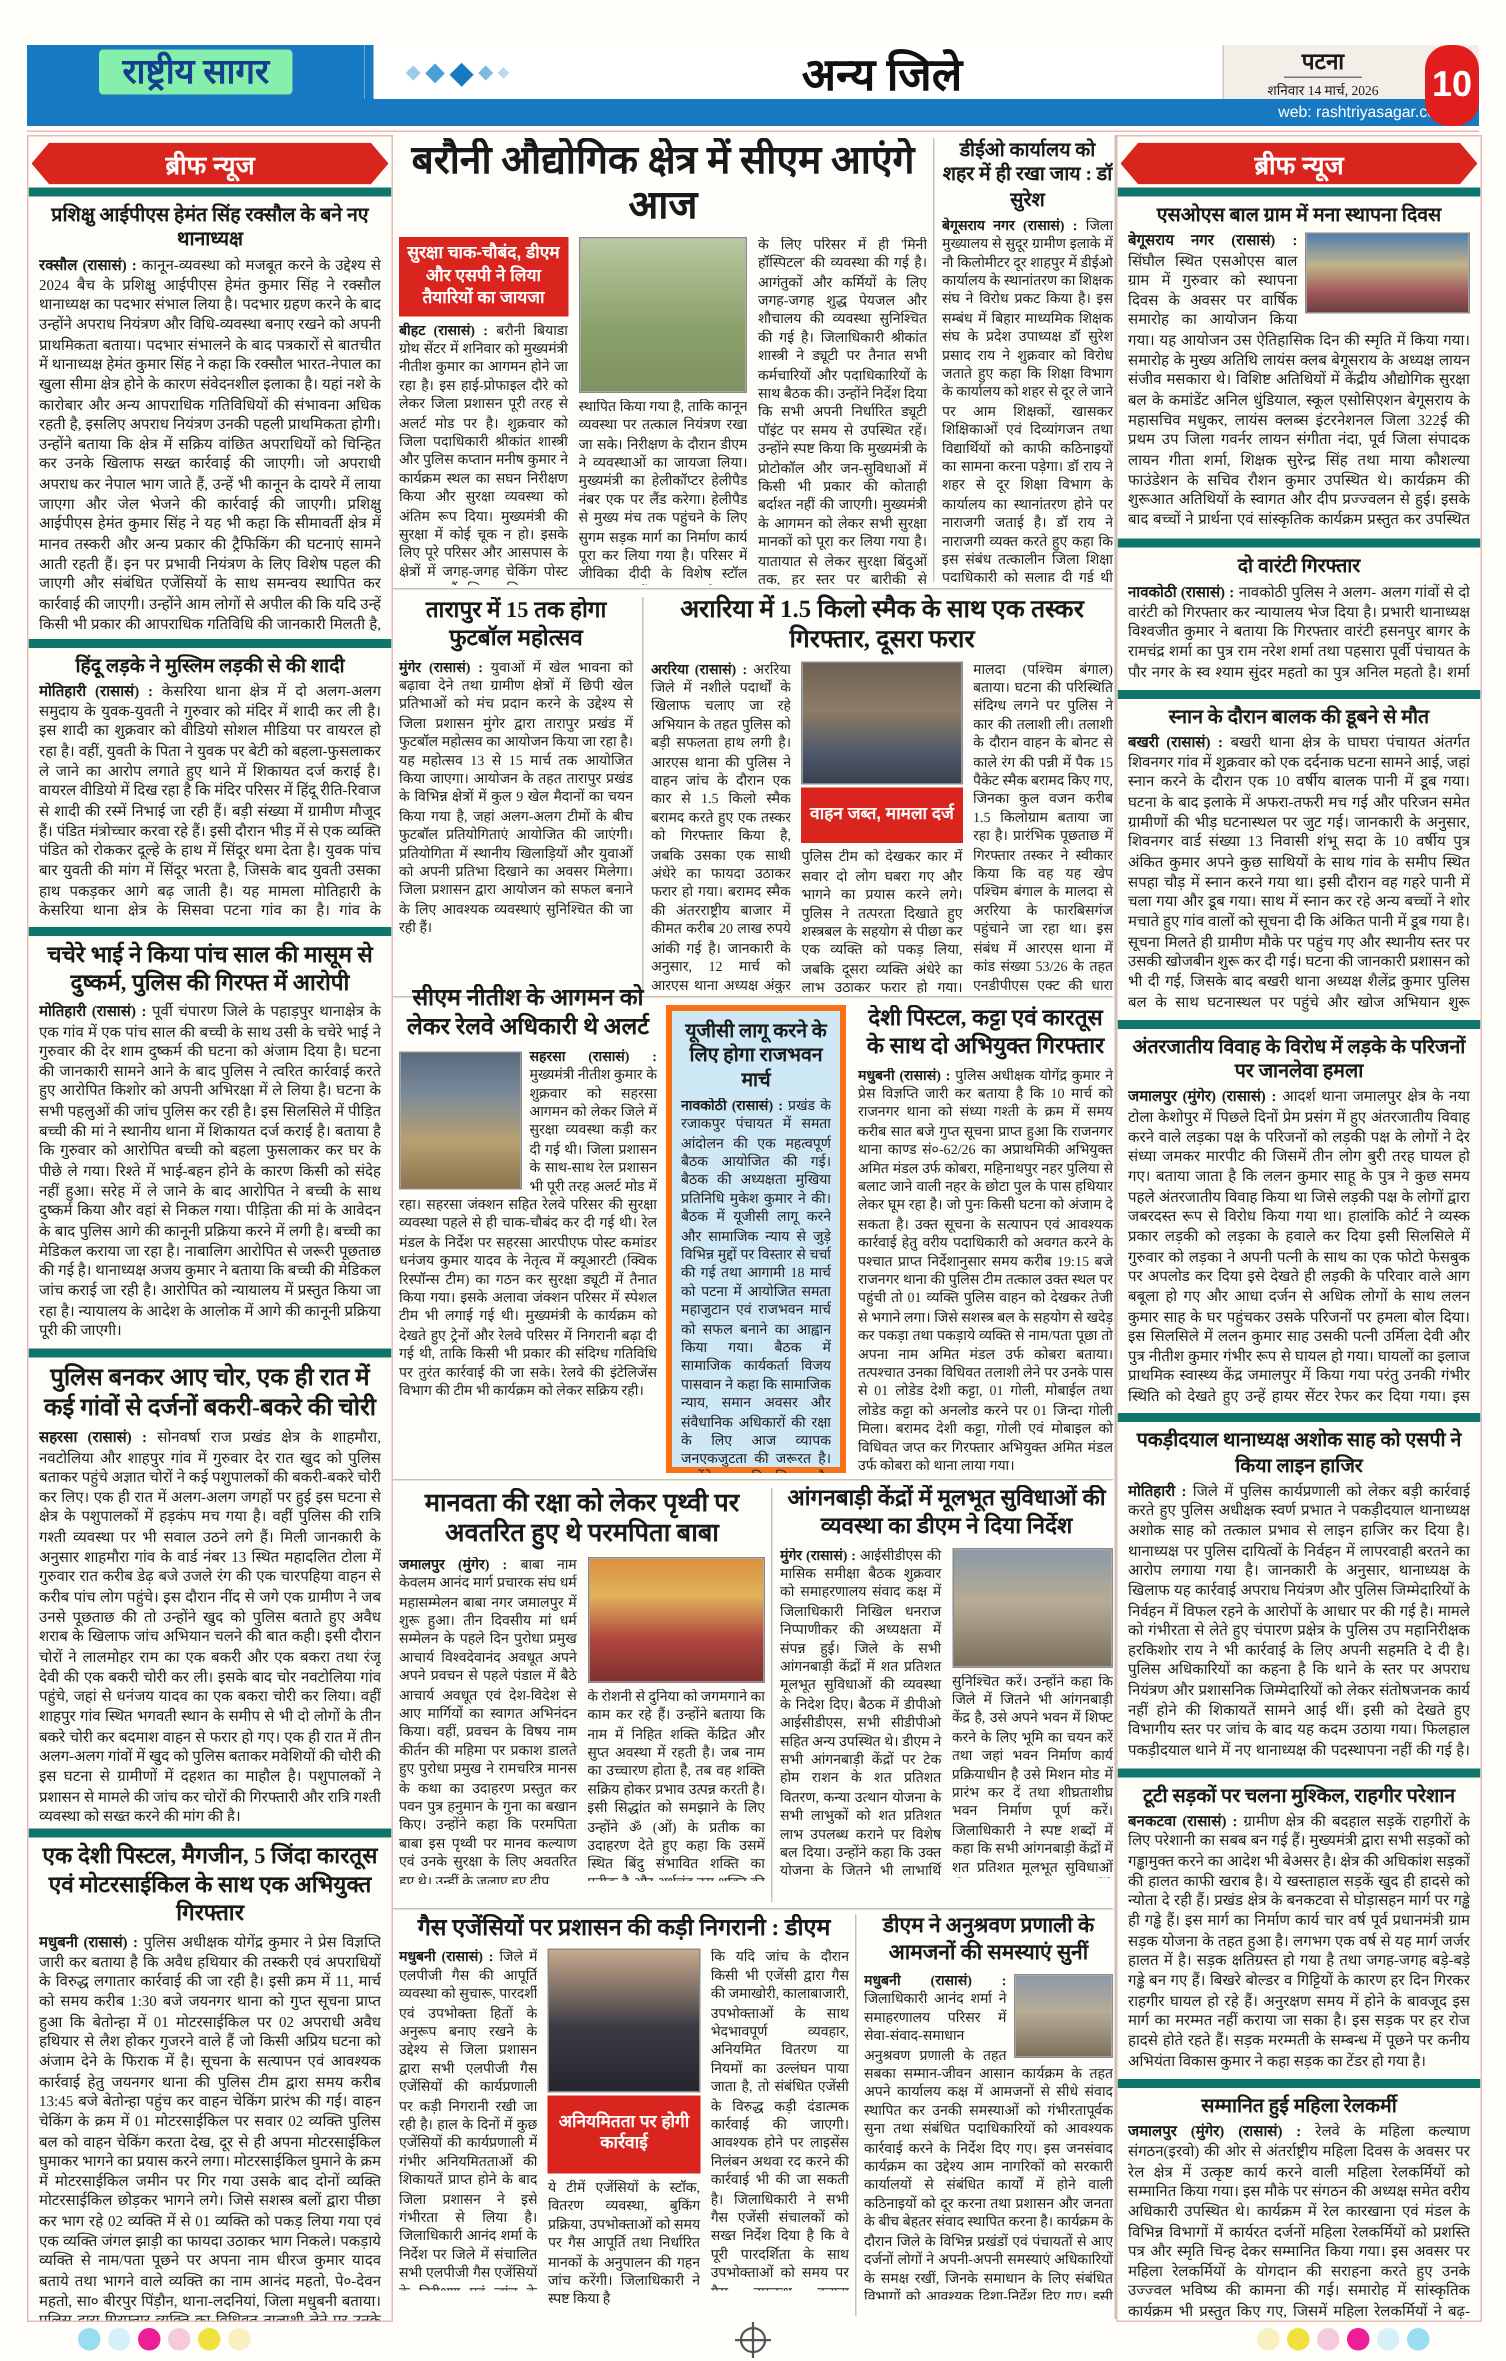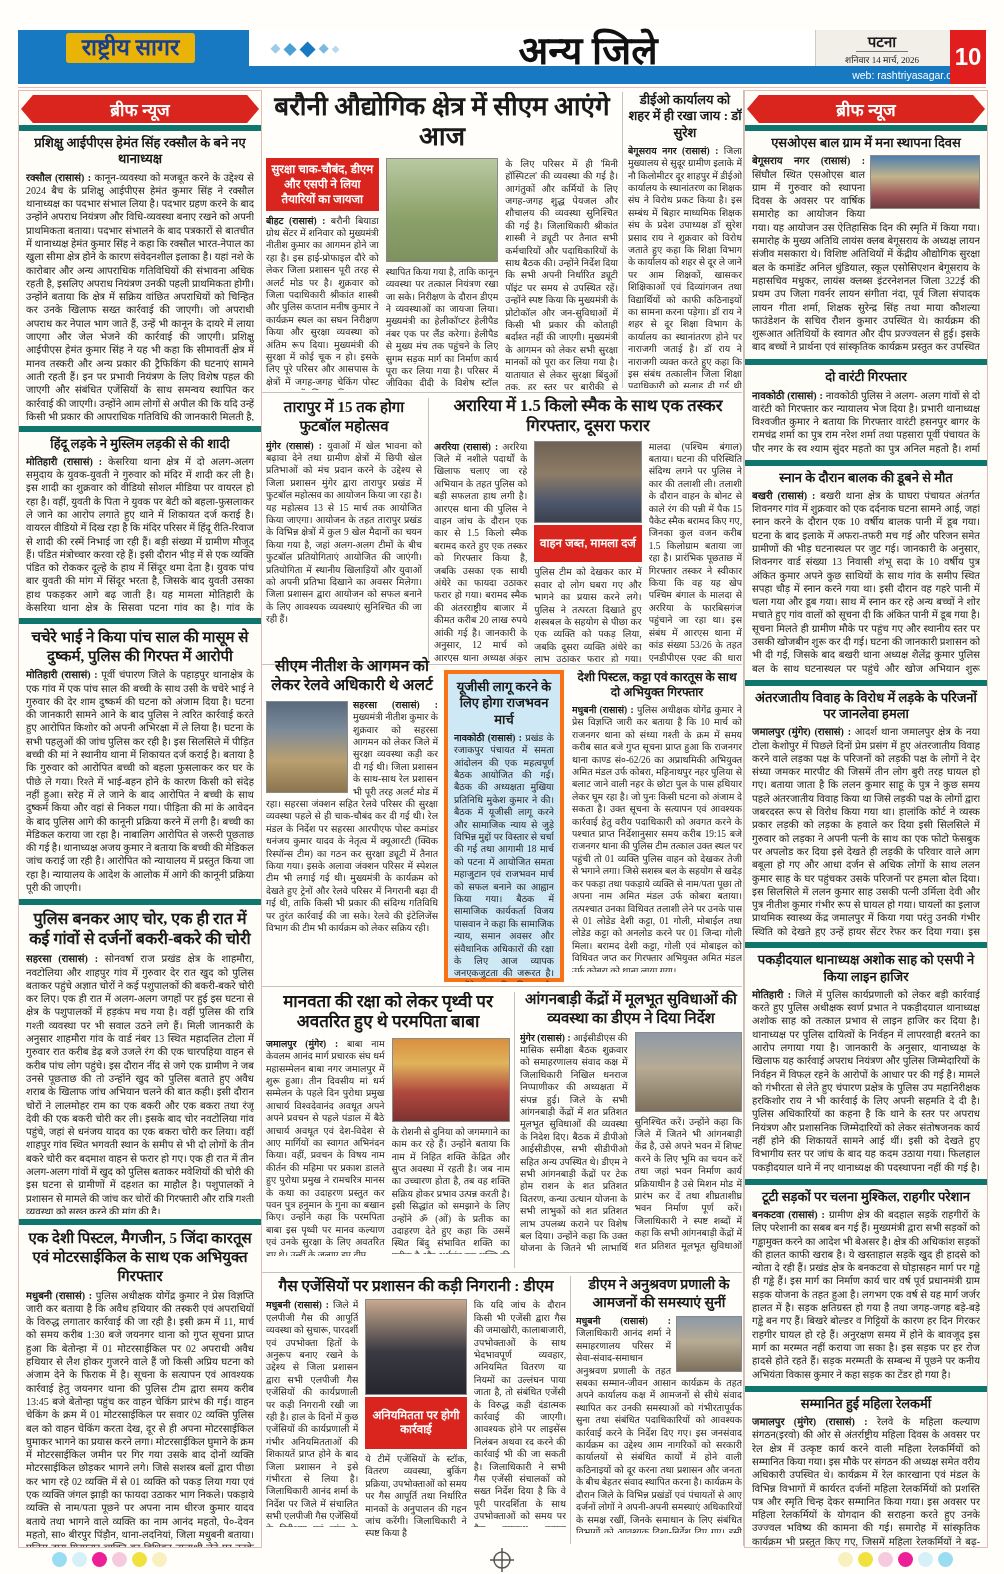--- a/index.html
+++ b/index.html
@@ -2,35 +2,35 @@
 <html><head>
 <meta charset="utf-8">
 <style>
   html,body{margin:0;padding:0;background:#e9e7e2;}
   .page{position:relative;width:1004px;height:1574px;background:#fffefb;margin:0 auto;overflow:hidden;
         font-family:"Liberation Serif","DejaVu Sans",serif;color:#1a1a1a;}
   
   .masthead{position:absolute;left:18px;top:30px;width:968px;height:54px;}
   .mh-row1{display:flex;height:36px;}
   .brand-block{width:225px;background:#1779c2;display:flex;align-items:center;justify-content:center;}
-  .brand-box{background:#eab308;border-radius:3px;padding:1px 16px;font-weight:bold;font-size:23px;color:#163f8f;line-height:1.2;}
+  .brand-box{background:#86efac;border-radius:3px;padding:1px 16px;font-weight:bold;font-size:23px;color:#163f8f;line-height:1.2;}
   .deco{width:112px;background:#fff;display:flex;align-items:center;justify-content:center;gap:3px;
         border-left:6px solid #1779c2;}
   .deco span{font-size:13px;}
   .mh-title{flex:1;background:#fff;display:flex;align-items:center;justify-content:center;
-            font-size:39px;font-weight:bold;color:#111;}
+            font-size:30px;font-weight:bold;color:#111;}
   .edition-box{width:132px;background:#f2efe9;border-left:1px solid #cfcabf;display:flex;flex-direction:column;
                align-items:center;justify-content:center;padding-right:38px;}
   .edition-name{font-weight:bold;font-size:15px;border-bottom:1px solid #777;padding:0 12px;}
   .edition-date{font-size:9px;margin-top:1px;}
   .mh-row2{height:18px;background:#1779c2;color:#fff;font-size:10.5px;text-align:right;
            padding-right:20px;line-height:18px;font-family:"Liberation Sans",sans-serif;}
   .page-box{position:absolute;right:0;top:0;width:36px;height:54px;background:#e11d1d;color:#fff;
             display:flex;align-items:center;justify-content:center;font-size:24px;font-weight:bold;
-            font-family:"Liberation Sans",sans-serif;}
+            font-family:"Liberation Sans",sans-serif;border-radius:16px;}
   .mh-line{position:absolute;left:18px;top:87px;width:968px;height:0;border-top:1px solid #f0b5b5;}
   
   .rule-v{position:absolute;width:0;border-left:1px solid #c6c2ba;}
   .rule-h{position:absolute;height:0;border-top:1px solid #c6c2ba;}
   .brief-col{position:absolute;top:90px;width:242px;height:1456px;border:1px solid #e3bcb4;
              background:#fffdf7;overflow:hidden;}
   .ribbon-wrap{padding:4px 2px 2px 2px;}
   .ribbon{height:28px;background:#d9251d;color:#fff;font-weight:bold;font-size:17px;
           display:flex;align-items:center;justify-content:center;
           clip-path:polygon(0 50%,5% 0,95% 0,100% 50%,95% 100%,5% 100%);
@@ -230,21 +230,21 @@
     <div class="bluebox">
       <div class="h-sm">यूजीसी लागू करने के लिए होगा राजभवन मार्च</div>
       <div class="bodytxt-s" style="max-height:258px;overflow:hidden">
         <b class="dl">नावकोठी (रासासं) :</b>
         <span>प्रखंड के रजाकपुर पंचायत में समता आंदोलन की एक महत्वपूर्ण बैठक आयोजित की गई। बैठक की अध्यक्षता मुखिया प्रतिनिधि मुकेश कुमार ने की। बैठक में यूजीसी लागू करने और सामाजिक न्याय से जुड़े विभिन्न मुद्दों पर विस्तार से चर्चा की गई तथा आगामी 18 मार्च को पटना में आयोजित समता महाजुटान एवं राजभवन मार्च को सफल बनाने का आह्वान किया गया। बैठक में सामाजिक कार्यकर्ता विजय पासवान ने कहा कि सामाजिक न्याय, समान अवसर और संवैधानिक अधिकारों की रक्षा के लिए आज व्यापक जनएकजुटता की जरूरत है। उन्होंने कहा कि शिक्षा और रोजगार के क्षेत्र में वंचित तबकों के अधिकारों को सुरक्षित करने के लिए समाज के सभी न्यायप्रिय लोगों को एक साथ आगे आना होगा।</span>
       </div>
     </div>
   </div>
 
   <div class="art" style="left:572px;top:670px;width:170px;height:312px">
-    <div class="h-sm" style="font-size:12px">देशी पिस्टल, कट्टा एवं कारतूस के साथ दो अभियुक्त गिरफ्तार</div>
+    <div class="h-sm" style="font-size:15px">देशी पिस्टल, कट्टा एवं कारतूस के साथ दो अभियुक्त गिरफ्तार</div>
     <div class="bodytxt-s" style="max-height:268px;overflow:hidden">
       <b class="dl">मधुबनी (रासासं) :</b>
       <span>पुलिस अधीक्षक योगेंद्र कुमार ने प्रेस विज्ञप्ति जारी कर बताया है कि 10 मार्च को राजनगर थाना को संध्या गश्ती के क्रम में समय करीब सात बजे गुप्त सूचना प्राप्त हुआ कि राजनगर थाना काण्ड सं०-62/26 का अप्राथमिकी अभियुक्त अमित मंडल उर्फ कोबरा, महिनाथपुर नहर पुलिया से बलाट जाने वाली नहर के छोटा पुल के पास हथियार लेकर घूम रहा है। जो पुनः किसी घटना को अंजाम दे सकता है। उक्त सूचना के सत्यापन एवं आवश्यक कार्रवाई हेतु वरीय पदाधिकारी को अवगत करने के पश्चात प्राप्त निर्देशानुसार समय करीब 19:15 बजे राजनगर थाना की पुलिस टीम तत्काल उक्त स्थल पर पहुंची तो 01 व्यक्ति पुलिस वाहन को देखकर तेजी से भगाने लगा। जिसे सशस्त्र बल के सहयोग से खदेड़ कर पकड़ा तथा पकड़ाये व्यक्ति से नाम/पता पूछा तो अपना नाम अमित मंडल उर्फ कोबरा बताया। तत्पश्चात उनका विधिवत तलाशी लेने पर उनके पास से 01 लोडेड देशी कट्टा, 01 गोली, मोबाईल तथा लोडेड कट्टा को अनलोड करने पर 01 जिन्दा गोली मिला। बरामद देशी कट्टा, गोली एवं मोबाइल को विधिवत जप्त कर गिरफ्तार अभियुक्त अमित मंडल उर्फ कोबरा को थाना लाया गया।</span>
     </div>
   </div>
 
   <div class="rule-h" style="left:262px;top:986px;width:480px"></div>
 
   <div class="art" style="left:266px;top:992px;width:244px;height:276px">
     <div class="h-lg" style="font-size:17px">मानवता की रक्षा को लेकर पृथ्वी पर अवतरित हुए थे परमपिता बाबा</div>

